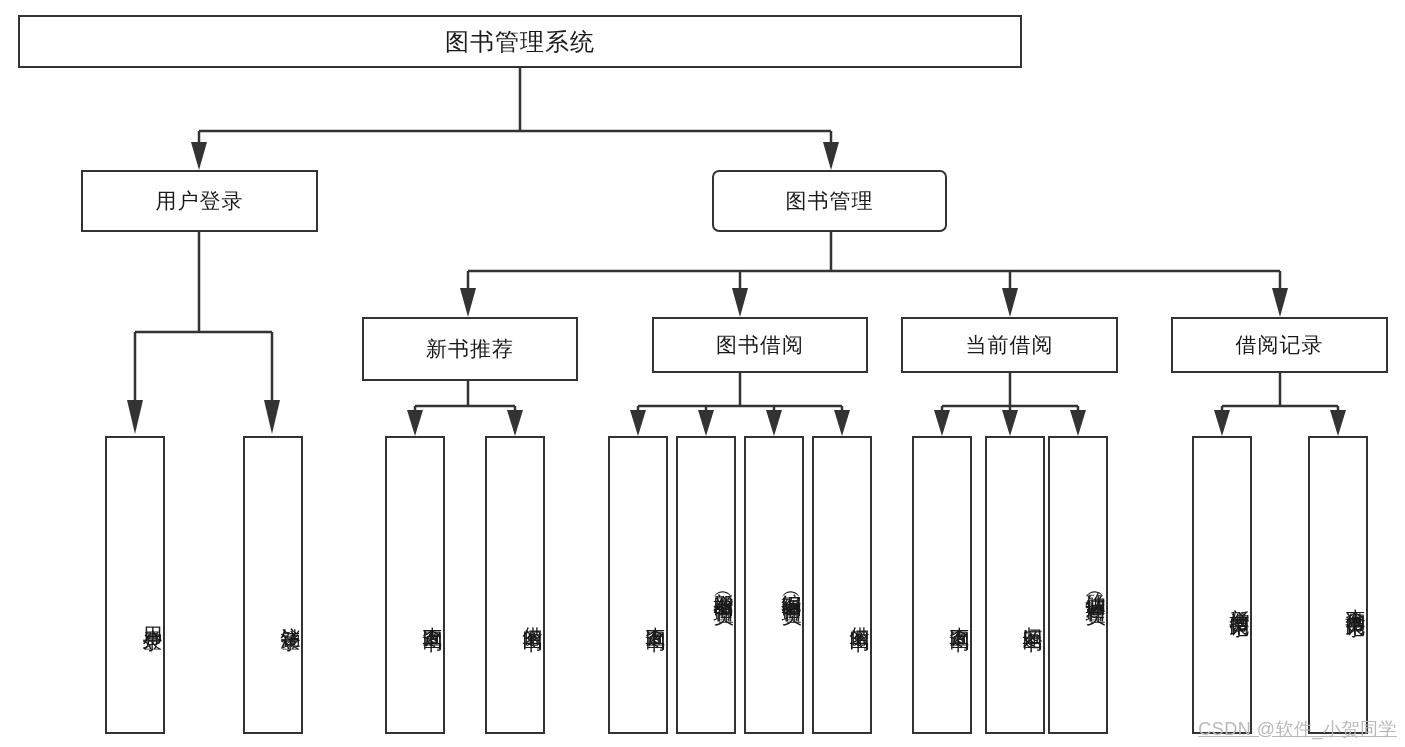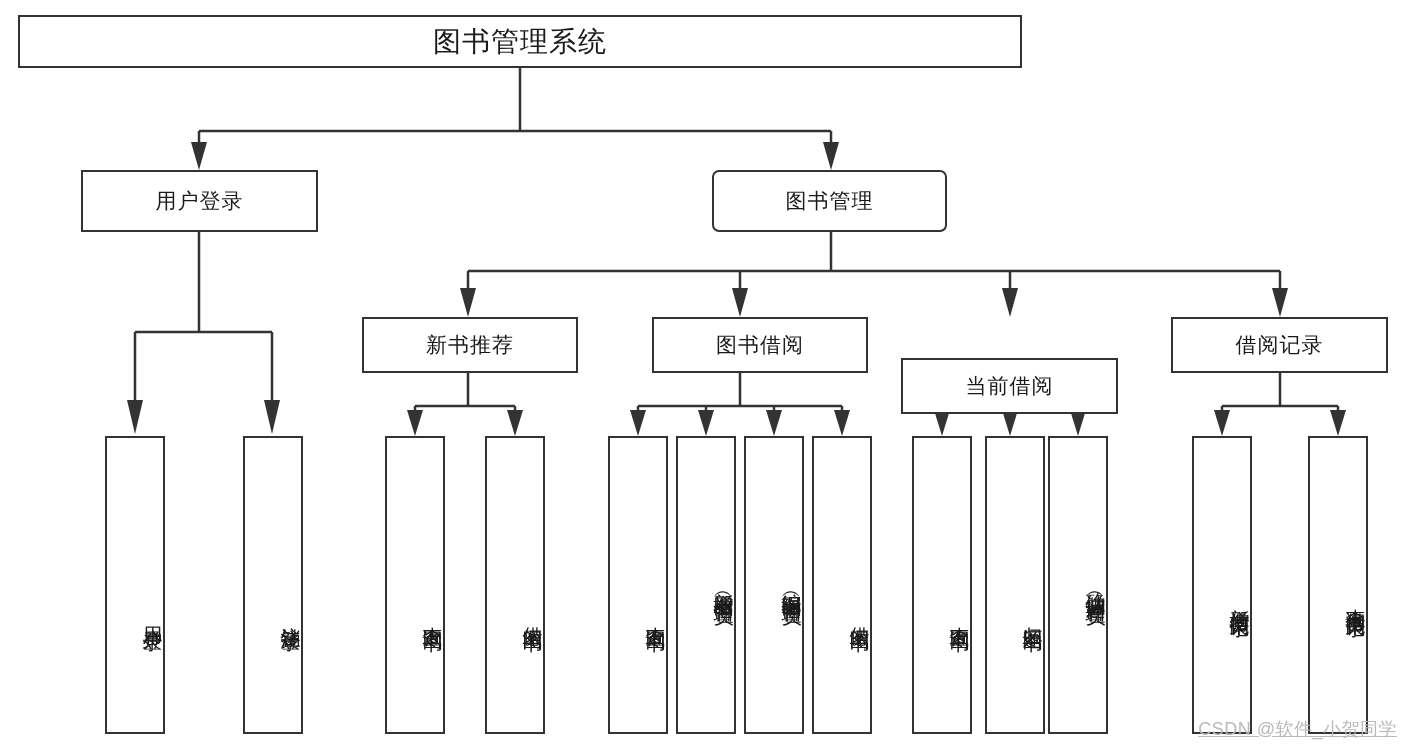--- a/index.html
+++ b/index.html
@@ -39,21 +39,21 @@
     align-items: flex-start;
     justify-content: center;
     padding-top: 6px;
     line-height: 1.0;
   }
   .node.v.tall {
     align-items: flex-start;
     padding-top: 2px;
   }
   .node.title {
-    font-size: 28px;
+    font-size: 24px;
   }
   svg.wires {
     position: absolute;
     left: 0;
     top: 0;
     width: 1405px;
     height: 747px;
     pointer-events: none;
   }
   .wire {
@@ -150,27 +150,27 @@
     <span>图书管理系统</span>
   </div>
 
   <div class="node h" style="left:81px; top:170px; width:237px; height:62px;">
     <span>用户登录</span>
   </div>
   <div class="node h" style="left:712px; top:170px; width:235px; height:62px;border-radius:7px;">
     <span>图书管理</span>
   </div>
 
-  <div class="node h" style="left:362px; top:317px; width:216px; height:56px;">
+  <div class="node h" style="left:362px; top:317px; width:216px; height:64px;">
     <span>新书推荐</span>
   </div>
   <div class="node h" style="left:632px; top:317px; width:216px; height:56px;margin-left:20px;">
     <span>图书借阅</span>
   </div>
-  <div class="node h" style="left:901px; top:317px; width:217px; height:56px;margin-top:41px;">
+  <div class="node h" style="left:901px; top:317px; width:217px; height:56px;">
     <span>当前借阅</span>
   </div>
   <div class="node h" style="left:1171px; top:317px; width:217px; height:56px;font-family:Liberation Serif, serif;">
     <span>借阅记录</span>
   </div>
 
   <div class="node v" style="left:105px; top:436px; width:60px; height:298px; padding-top:60px;">
     <span>用户登录</span>
   </div>
   <div class="node v" style="left:243px; top:436px; width:60px; height:298px; padding-top:60px;">

